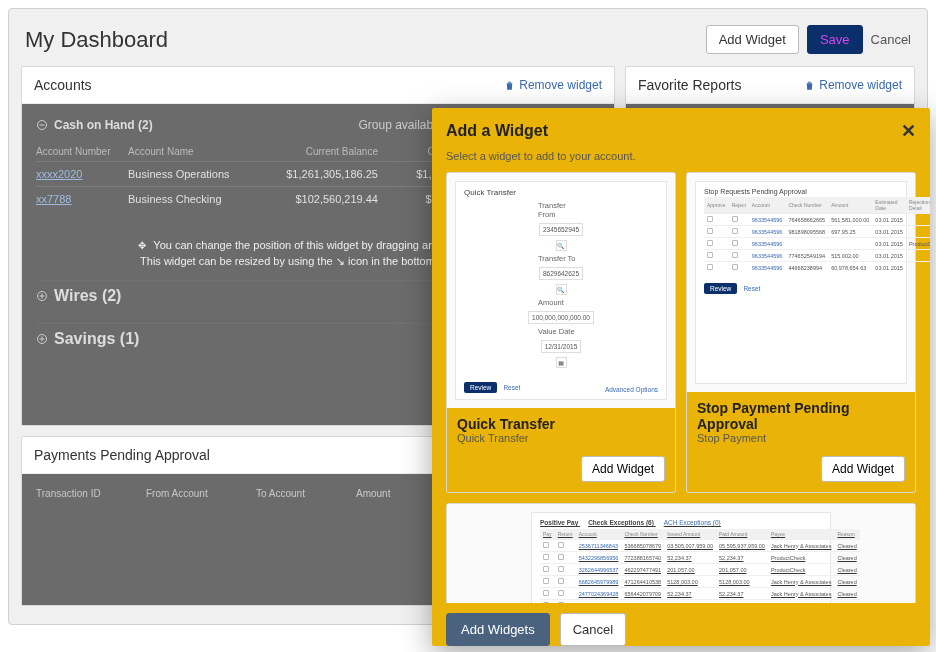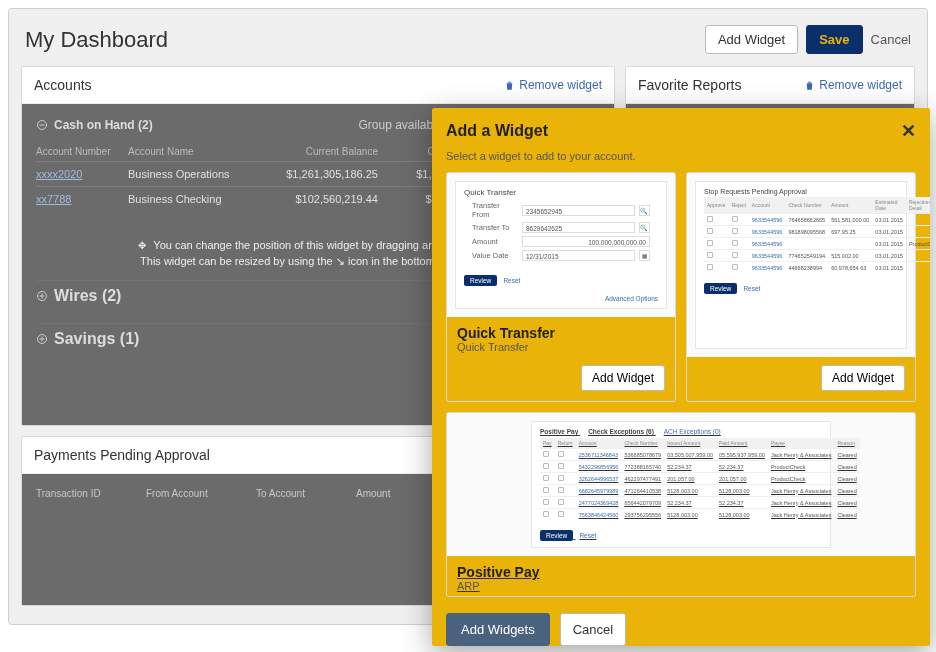--- a/index.html
+++ b/index.html
@@ -39,22 +39,21 @@
       font-size: 13px;
       border-radius: 3px;
       border: 1px solid #bbb;
       background: #fff;
       cursor: pointer;
       color: #333;
     }
     .btn-primary {
       background: #0a2f6b;
       border-color: #0a2f6b;
-      color: #eab308;
-      font-weight: bold;
+      color: #d946ef;
     }
     .btn-primary-modal {
       background: #4a627e;
       border-color: #4a627e;
       color: #fff;
       padding: 8px 14px;
     }
     .link-btn {
       border: none;
       background: none;
@@ -170,21 +169,21 @@
     .wcard-preview {
       flex:1;
       background:#fafafa;
       padding:8px;
       display:flex;
       align-items:stretch;
       justify-content:center;
     }
     .preview-inner { background:#fff; border:1px solid #e6e6e6; width:100%; padding:6px 8px; font-size:7.5px; color:#555; position:relative;}
     .pi-title{ font-size:8px; color:#444; margin-bottom:4px;}
-    .pi-row{ display:flex; align-items:center; gap:4px; margin:3px 8px;}
+    .pi-row{ display:flex; align-items:center; gap:4px; margin:3px 0;flex-direction:column;}
     .pi-lbl{ width:46px; color:#666;}
     .pi-inp{ flex:1; border:1px solid #ddd; height:11px; padding:0 3px; line-height:11px; font-size:6.5px; background:#fff;}
     .pi-ico{ width:11px;height:11px;border:1px solid #ddd; display:flex;align-items:center;justify-content:center; font-size:6px;}
     .pi-btn{ background:#0a2f6b;color:#fff;font-size:6.5px;padding:2px 6px;border-radius:2px;margin-top:6px;display:inline-block;}
     .pi-link{ color:#3b6ab0; margin-left:4px; font-size:6.5px;}
     .pi-adv{ position:absolute; right:8px; bottom:6px; color:#3b6ab0; font-size:6.5px;}
     .wcard-meta { padding: 8px 10px 4px 10px;}
     .wcard-name { font-size: 14px; font-weight: 600; color:#222;}
     .wcard-cat { font-size: 11px; color:#555;}
     .wcard-foot { display:flex; justify-content:flex-end; padding: 8px 10px 10px 10px;}
@@ -439,20 +438,24 @@
                   <td></td>
                 </tr>
               </tbody>
           </table>
           <div style="margin-top:4px;">
             <span class="pi-btn">Review</span>
             <span class="pi-link">Reset</span>
           </div>
         </div>
       </div>
+      <div class="wcard-meta">
+        <div class="wcard-name">Stop Payment Pending Approval</div>
+        <div class="wcard-cat">Stop Payment</div>
+      </div>
       <div class="wcard-foot">
         <button class="btn-sm">Add Widget</button>
       </div>
     </div>
 
     <div class="wcard wcard-full">
       <div class="wcard-preview">
         <div class="preview-inner" style="max-width:300px;margin:0 auto;">
           <div class="pi-tabline">
             <span style="color:#444;font-weight:600">Positive Pay</span>

